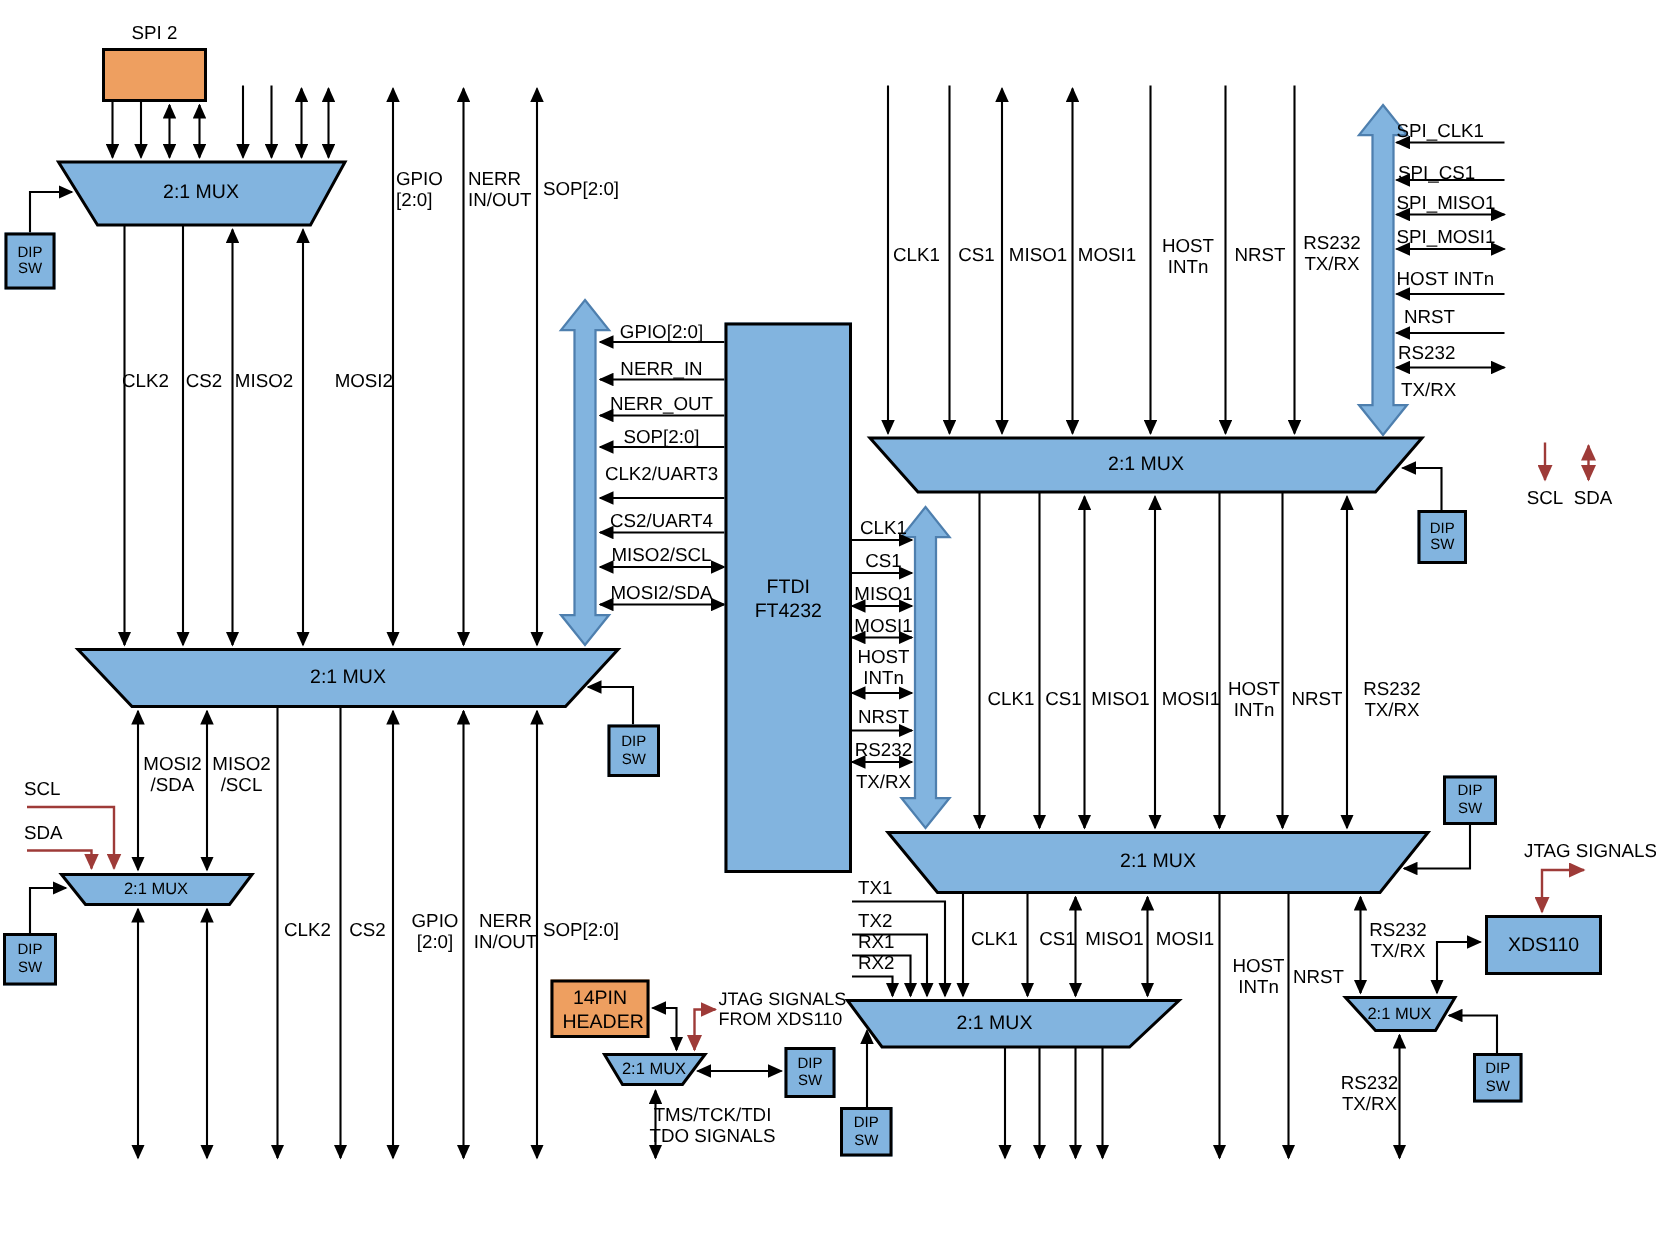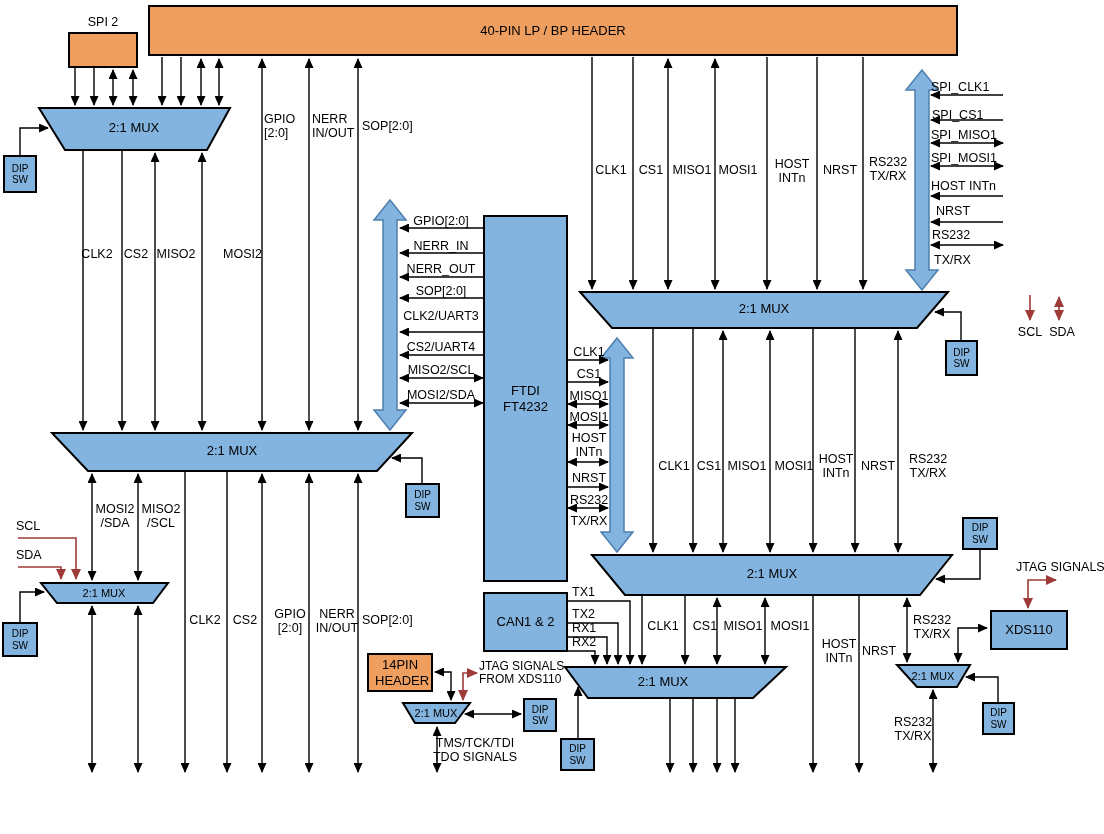--- a/index.html
+++ b/index.html
@@ -190,32 +190,26 @@
     <path class="rwire" d="M18,538 L76,538 L76,579" marker-end="url(#re)"></path>
     <path class="rwire" d="M18,567 L61,567 L61,579" marker-end="url(#re)"></path>
     <path class="rwire" d="M463,700 L463,673 L477,673" marker-start="url(#rs)" marker-end="url(#re)"></path>
     <path class="rwire" d="M1028,608 L1028,580 L1056,580" marker-start="url(#rs)" marker-end="url(#re)"></path>
   </g>
 </svg>
 
 <div class="box orange" style="left:68px;top:32px;width:70px;height:36px;"></div>
 <div class="lbl" style="left:80px;top:15px;width:46px;">SPI 2</div>
 
-<div class="box orange" style="left:148px;top:5px;width:810px;height:51px;">
-  <span>40-PIN LP / BP HEADER</span>
-</div>
 
 
 <div class="box blue" style="left:483px;top:215px;width:85px;height:367px;">
   <span style="width:55px;">FTDI FT4232</span>
 </div>
 
-<div class="box blue" style="left:483px;top:592px;width:85px;height:60px;">
-  <span>CAN1 &amp; 2</span>
-</div>
 
 <div class="box orange" style="left:367px;top:653px;width:66px;height:39px;">
   <span style="width:50px;">14PIN HEADER</span>
 </div>
 
 <div class="box blue" style="left:990px;top:610px;width:78px;height:40px;">
   <span>XDS110</span>
 </div>
 
 

